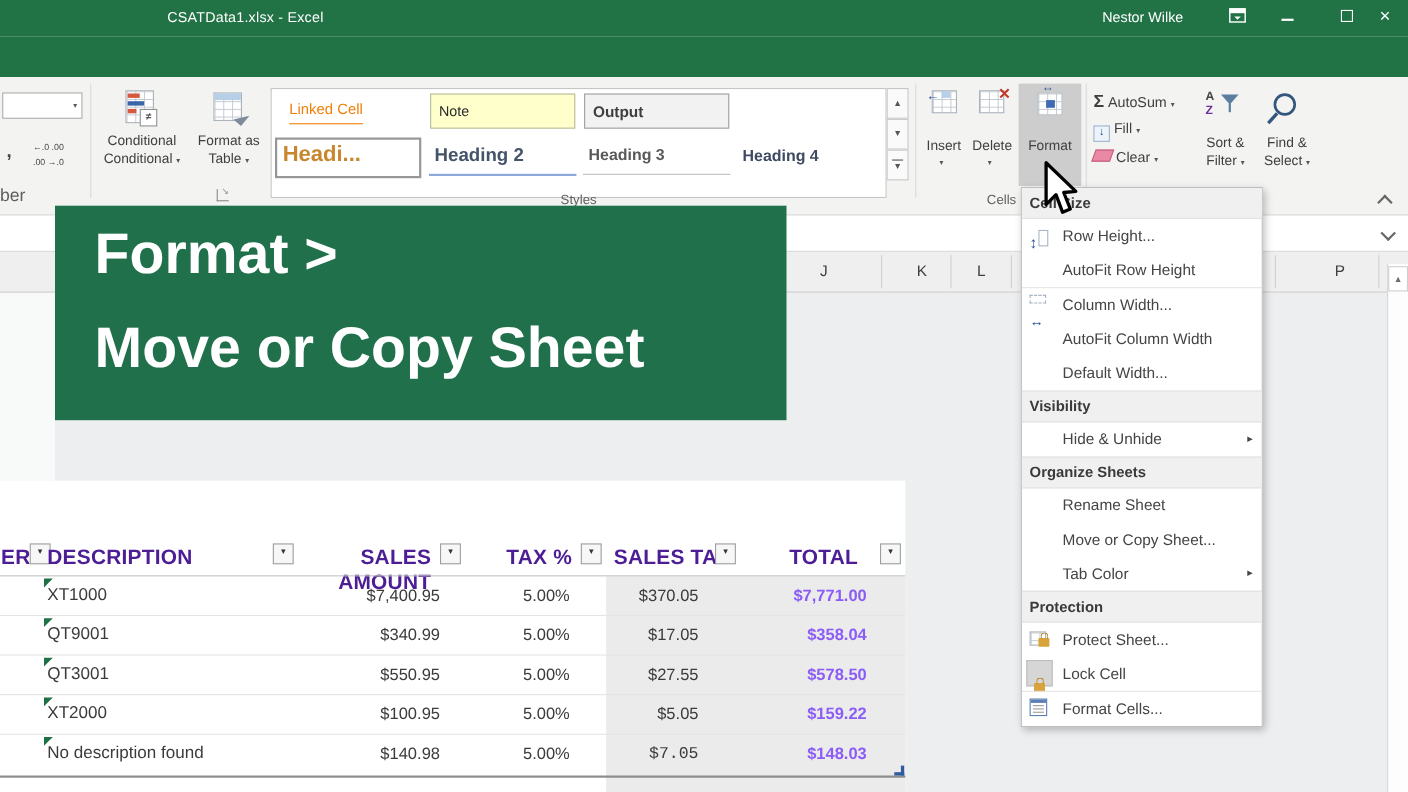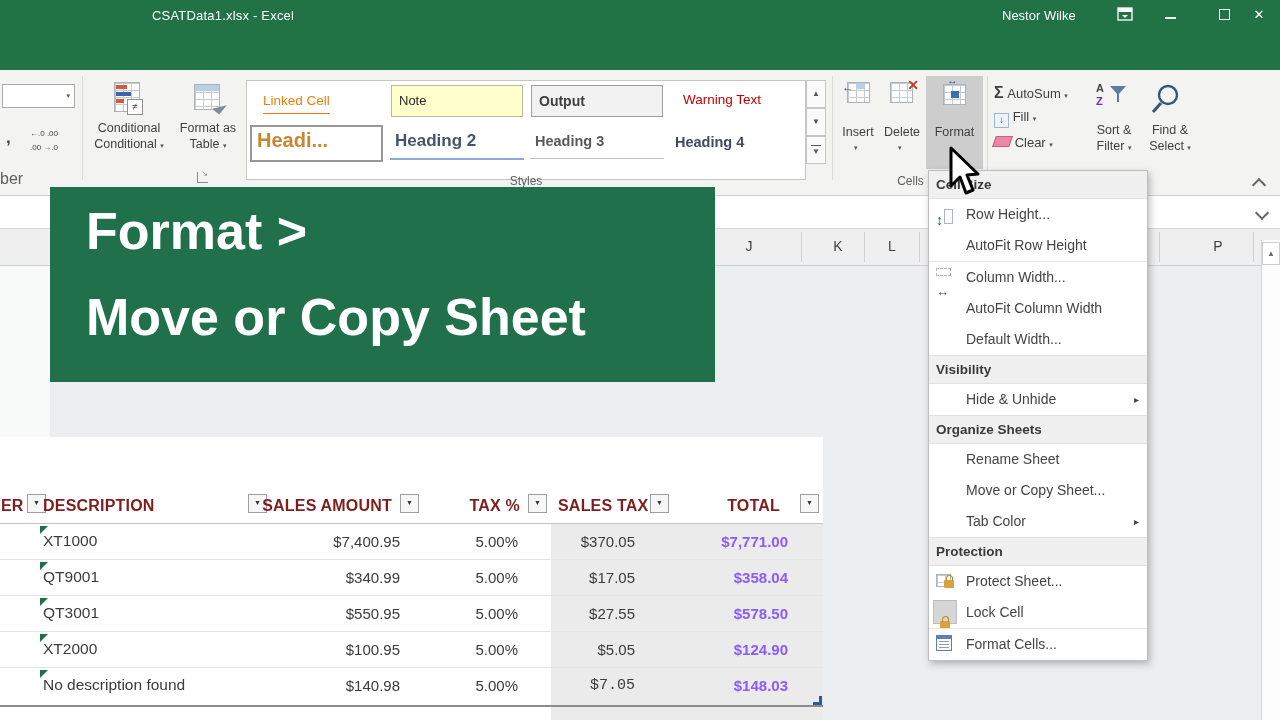--- a/index.html
+++ b/index.html
@@ -78,21 +78,21 @@
   .fxbar{left:0;top:196px;width:1280px;height:33px;background:#fff;border-bottom:1px solid #d8d8d8;box-sizing:border-box;}
   .colhead{left:0;top:229px;width:1280px;height:37px;background:#efefef;border-bottom:1px solid #cfcfcf;box-sizing:border-box;z-index:2;}
   .collet{position:absolute;top:9px;width:22px;text-align:center;font-size:14px;color:#3f3f3f;}
   .coltick{position:absolute;top:3px;width:1px;height:30px;background:#cfcfcf;}
 
   
   .sheet-white-sliver{left:0;top:266px;width:50px;height:171px;background:#f8f9f9;z-index:1;}
   .used-white{left:0;top:437px;width:823px;height:283px;background:#fff;z-index:1;}
   .gray-cols{left:551px;top:524px;width:272px;height:196px;background:#ebebeb;z-index:1;}
   .table-layer{left:0;top:0;width:1280px;height:720px;z-index:3;}
-  .thead-lab{position:absolute;top:497px;color:#7f1d1d;font-weight:bold;font-size:16px;letter-spacing:.2px;}
+  .thead-lab{position:absolute;top:497px;color:#4c1d95;font-weight:bold;font-size:19px;letter-spacing:.2px;}
   .fbtn{position:absolute;top:494px;width:19px;height:19px;background:#f7f7f7;border:1px solid #9e9e9e;box-sizing:border-box;text-align:center;line-height:16px;font-size:7px;color:#333;}
   .trow{position:absolute;left:0;width:823px;height:36px;border-bottom:1px solid #e4e4e4;box-sizing:border-box;}
   .trow.last{border-bottom:none;}
   .tdesc{position:absolute;left:43px;top:8px;font-size:15.5px;color:#3b3b3b;}
   .tnum{position:absolute;top:9px;font-size:15px;color:#3b3b3b;text-align:right;}
   .ttot{color:#8b5cf6;font-weight:bold;}
   .gtri{position:absolute;left:40px;top:2px;width:0;height:0;border-top:8px solid #1e7145;border-right:8px solid transparent;}
   .theader-bottom{position:absolute;left:0;top:523px;width:823px;height:1px;background:#c3c3c3;}
   .tbl-bottom{position:absolute;left:0;top:705px;width:823px;height:2px;background:#8c8c8c;}
   .bluehandle{position:absolute;left:813px;top:696px;width:9px;height:9px;border-right:3px solid #2e5b9f;border-bottom:3px solid #2e5b9f;box-sizing:border-box;}
@@ -214,21 +214,20 @@
   </div>
 
   <div class="abs gallery">
     <div class="gcell" style="left:0;top:0;line-height:38px;padding-left:16px;box-sizing:border-box;"><span class="lc-text">Linked Cell</span></div>
     <div class="gcell" style="left:140px;top:0;">
         <div class="note-box">Note</div>
       </div>
     <div class="gcell" style="left:280px;top:0;">
         <div class="out-box">Output</div>
       </div>
-    <div class="gcell warn-text" style="left:420px;top:0;"><span>Warning Text</span></div>
     <div class="gcell" style="left:0;top:42px;">
         <div class="h1sel"></div>
         <div class="h1-text">Headi...</div>
       </div>
     <div class="gcell" style="left:140px;top:42px;line-height:36px;"><span class="h2-text">Heading 2</span><div class="h2u"></div></div>
     <div class="gcell" style="left:280px;top:42px;line-height:36px;"><span class="h3-text">Heading 3</span><div class="h3u"></div></div>
     <div class="gcell" style="left:420px;top:42px;">
         <div class="h4-text">Heading 4</div>
       </div>
   </div>
@@ -358,21 +357,21 @@
       <span class="tnum" style="left:430px;width:88px;">5.00%</span>
       <span class="tnum" style="left:545px;width:90px;">$27.55</span>
       <span class="tnum ttot" style="left:655px;width:133px;">$578.50</span>
     </div>
     <div class="trow" style="top:632px;">
       <span class="gtri"></span>
       <span class="tdesc">XT2000</span>
       <span class="tnum" style="left:260px;width:140px;">$100.95</span>
       <span class="tnum" style="left:430px;width:88px;">5.00%</span>
       <span class="tnum" style="left:545px;width:90px;">$5.05</span>
-      <span class="tnum ttot" style="left:655px;width:133px;">$124.90</span>
+      <span class="tnum ttot" style="left:655px;width:133px;">$159.22</span>
     </div>
     <div class="trow last" style="top:668px;">
       <span class="gtri"></span>
       <span class="tdesc">No description found</span>
       <span class="tnum" style="left:260px;width:140px;">$140.98</span>
       <span class="tnum" style="left:430px;width:88px;">5.00%</span>
       <span class="tnum" style="left:545px;width:90px;font-family:Liberation Mono, monospace;">$7.05</span>
       <span class="tnum ttot" style="left:655px;width:133px;">$148.03</span>
     </div>
     <div class="tbl-bottom"></div>

